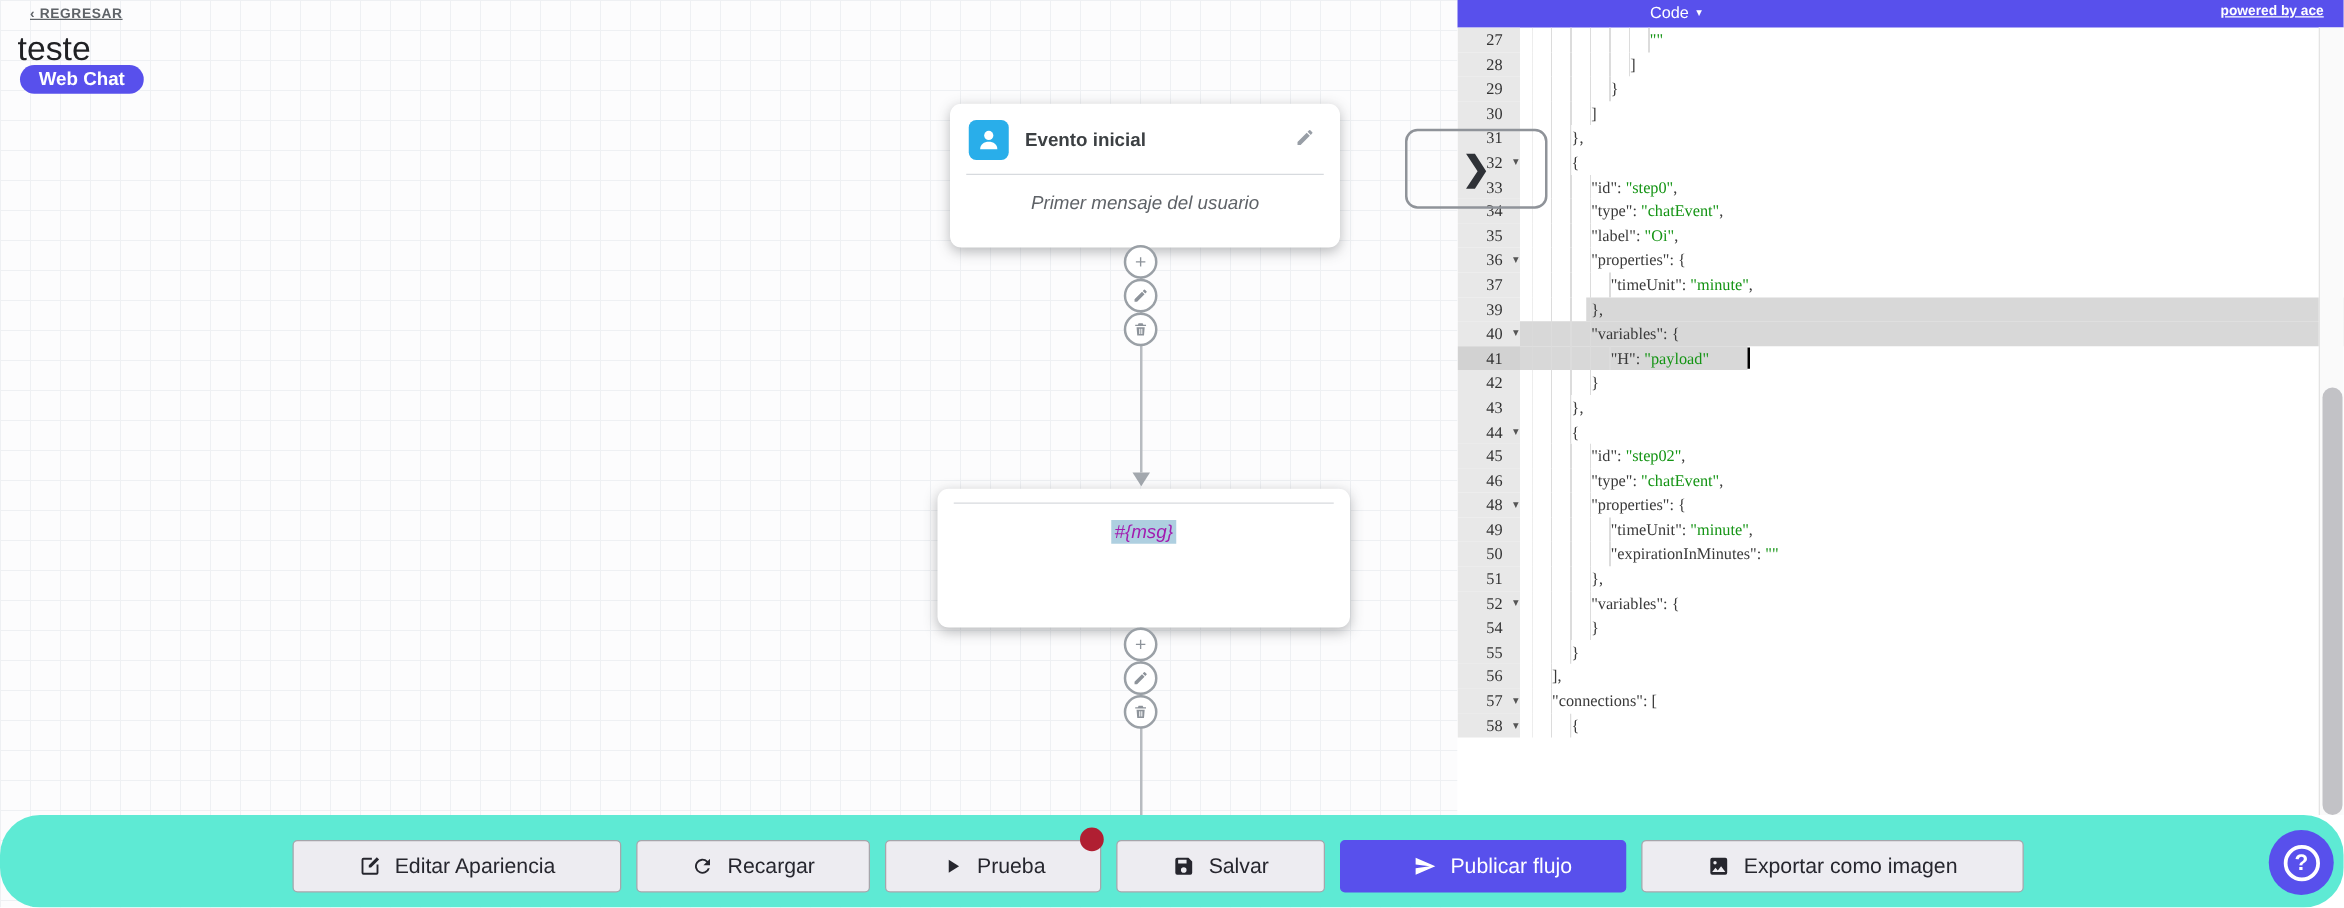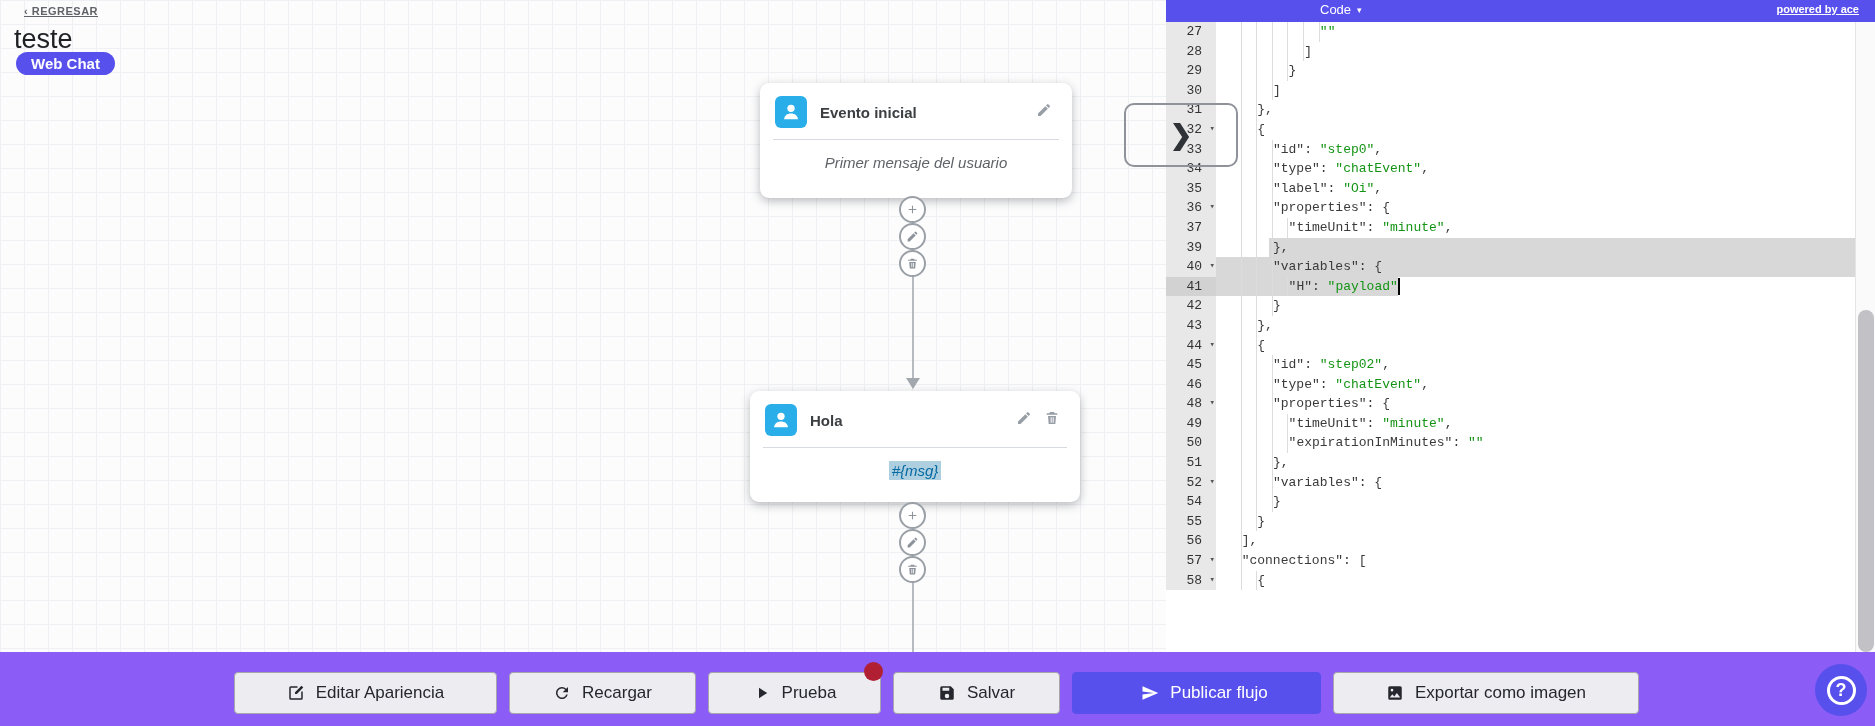--- a/index.html
+++ b/index.html
@@ -22,39 +22,39 @@
   .node2 { left:750px; top:391px; width:330px; height:111px; }
   .node-head { display:flex; align-items:center; padding:13px 20px 0 15px; gap:13px; }
   .node-icon { width:32px; height:32px; border-radius:6px; background:var(--node-blue); display:flex;
     align-items:center; justify-content:center; flex:0 0 auto; }
   .node-icon svg { width:22px; height:22px; fill:#fff; }
   .node-title { font-size:15px; font-weight:bold; color:#3c4043; flex:1; }
   .node-actions { display:flex; gap:12px; color:#989ea6; }
   .node-actions svg { width:16px; height:16px; fill:currentColor; cursor:pointer; }
   .node-divider { border-top:1px solid #d7dade; margin:11px 13px 0 13px; }
   .node-body { text-align:center; font-style:italic; font-size:15px; color:#5f6368; padding-top:14px; }
-  .var-chip { background:var(--var-hl); color:#0369a1; padding:1px 3px; }
+  .var-chip { background:var(--var-hl); color:#a21caf; padding:1px 3px; }
 
   .vline { position:absolute; width:2px; background:#b7bbc0; }
   .arrowhead { position:absolute; width:0; height:0; border-left:7px solid transparent;
     border-right:7px solid transparent; border-top:11px solid #a3a8ae; }
   .cstack { position:absolute; display:flex; flex-direction:column; }
   .cbtn { width:27px; height:27px; border-radius:50%; background:#fff; border:2px solid #9aa0a6;
     display:flex; align-items:center; justify-content:center; color:#8d939a; cursor:pointer; }
   .cbtn svg { width:13px; height:13px; fill:currentColor; }
 
   
   .editor { position:absolute; left:1166px; top:0; width:709px; height:652px; background:#fff; z-index:1; }
   .editor-header { position:relative; height:22px; background:var(--accent); color:#fff; }
   .mode-dd { position:absolute; left:154px; top:2px; font-size:13px; display:flex; align-items:center;
     gap:6px; cursor:pointer; }
   .dd-caret { font-size:9px; }
   .ace-link { position:absolute; right:16px; top:3px; font-size:11px; font-weight:bold; color:#fff;
     text-decoration:underline; cursor:pointer; }
-  .editor-body { position:relative; height:630px; overflow:hidden; font-family:Liberation Mono, monospace;
+  .editor-body { position:relative; height:630px; overflow:hidden; font-family:Liberation Serif, serif;
     font-size:13px; }
   .row { display:flex; height:19.6px; line-height:19.6px; }
   .gutter-cell { width:50px; flex:0 0 auto; background:#e8e8e8; color:#333; text-align:right;
     padding-right:14px; position:relative; }
   .gutter-cell.active { background:#d2d2d2; }
   .fold { position:absolute; right:1px; top:0; font-size:9px; color:#555; }
   .code-cell { flex:1; position:relative; white-space:pre; padding-left:10px; color:#3a3a3a; }
   .code-cell .txt { position:relative; z-index:1; }
   .str { color:var(--string-green); }
   .ind { display:inline-block; height:100%; vertical-align:top;
@@ -64,21 +64,21 @@
   .vscroll { position:absolute; right:0; top:22px; width:20px; height:630px; background:#fafafa;
     border-left:1px solid #e4e4e4; }
   .vscroll .thumb { position:absolute; left:2px; width:16px; top:288px; height:342px; background:#c2c2c6; border-radius:8px; }
 
   .fold-handle { position:absolute; left:1124px; top:103px; width:114px; height:64px; z-index:2;
     border:2px solid #8f9399; border-radius:10px; background:transparent; display:flex; align-items:center;
     justify-content:center; cursor:pointer; }
   .fold-handle .chev { font-size:27px; font-weight:bold; color:#2f3237; }
 
   
-  .toolbar { position:absolute; left:0; top:652px; width:1875px; height:74px; background:#8b5cf6; z-index:3; }
+  .toolbar { position:absolute; left:0; top:652px; width:1875px; height:74px; background:#5eead4; z-index:3;border-radius:32px; }
   .btn-row { position:absolute; left:234px; top:20px; display:flex; gap:12px; }
   .tbtn { height:42px; display:flex; align-items:center; justify-content:center; gap:11px;
     background:#edecf1; border:1px solid #a6a5ab; border-radius:4px; color:#26262e; font-family:"Liberation Sans",sans-serif;
     font-size:17px; font-weight:500; cursor:pointer; }
   .tbtn svg { width:18px; height:18px; fill:currentColor; }
   .tbtn.primary { background:var(--accent); border-color:var(--accent); color:#fff; }
   .red-dot { position:absolute; left:864px; top:10px; width:19px; height:19px; border-radius:50%;
     background:var(--alert-red); }
   .help { position:absolute; right:8px; top:12px; width:52px; height:52px; border-radius:50%; border:none;
     background:var(--accent); display:flex; align-items:center; justify-content:center; cursor:pointer; z-index:4; }
@@ -134,41 +134,20 @@
           </svg>
         </span>
         <span class="cbtn">
           <svg viewBox="0 0 24 24">
             <path d="M9 3h6l1 2h4v2H4V5h4l1-2zm-3 6h12l-1 12H7L6 9zm4 2v8h1.5v-8H10zm3 0v8h1.5v-8H13z"></path>
           </svg>
         </span>
       </div>
 
     <div class="node node2">
-      <div class="node-head">
-        <span class="node-icon">
-          <svg viewBox="0 0 24 24">
-              <circle cx="12" cy="8" r="4"></circle>
-              <path d="M4.5 20c0-4.2 3.4-6.5 7.5-6.5s7.5 2.3 7.5 6.5z"></path>
-            </svg>
-        </span>
-        <span class="node-title">Hola</span>
-        <span class="node-actions">
-          <span>
-            <svg viewBox="0 0 24 24">
-                <path d="M3 17.25V21h3.75L17.8 9.94l-3.75-3.75L3 17.25zM20.7 7.04a1 1 0 0 0 0-1.41l-2.34-2.34a1 1 0 0 0-1.41 0l-1.83 1.83 3.75 3.75 1.83-1.83z"></path>
-              </svg>
-          </span>
-          <span>
-            <svg viewBox="0 0 24 24">
-                <path d="M9 3h6l1 2h4v2H4V5h4l1-2zm-3 6h12l-1 12H7L6 9zm4 2v8h1.5v-8H10zm3 0v8h1.5v-8H13z"></path>
-              </svg>
-          </span>
-        </span>
-      </div>
       <div class="node-divider"></div>
       <div class="node-body">
         <span class="var-chip">#{msg}</span>
       </div>
     </div>
 
     <div class="cstack" style="left:899px; top:502px;">
         <span class="cbtn">
           <svg viewBox="0 0 24 24">
             <path d="M11 5h2v6h6v2h-6v6h-2v-6H5v-2h6V5z"></path>
@@ -341,21 +320,21 @@
             <path d="M8 5v14l11-7z"></path>
           </svg>
           <span>Prueba</span>
         </button>
         <button class="tbtn" style="width: 167px;">
           <svg viewBox="0 0 24 24">
             <path d="M17 3H5a2 2 0 0 0-2 2v14a2 2 0 0 0 2 2h14a2 2 0 0 0 2-2V7l-4-4zm-5 16a3 3 0 1 1 0-6 3 3 0 0 1 0 6zM15 9H6V5h9v4z"></path>
           </svg>
           <span>Salvar</span>
         </button>
-        <button class="tbtn primary" style="width: 249px; padding-left: 16px;">
+        <button class="tbtn primary" style="width: 229px; padding-left: 16px;">
           <svg viewBox="0 0 24 24">
             <path d="M2.01 21 23 12 2.01 3 2 10l15 2-15 2z"></path>
           </svg>
           <span>Publicar flujo</span>
         </button>
         <button class="tbtn" style="width: 306px;">
           <svg viewBox="0 0 24 24">
             <path d="M21 19V5a2 2 0 0 0-2-2H5a2 2 0 0 0-2 2v14a2 2 0 0 0 2 2h14a2 2 0 0 0 2-2zM8.5 13.5l2.5 3 3.5-4.5 4.5 6H5l3.5-4.5zM8 10a1.8 1.8 0 1 1 0-3.6A1.8 1.8 0 0 1 8 10z"></path>
           </svg>
           <span>Exportar como imagen</span>

